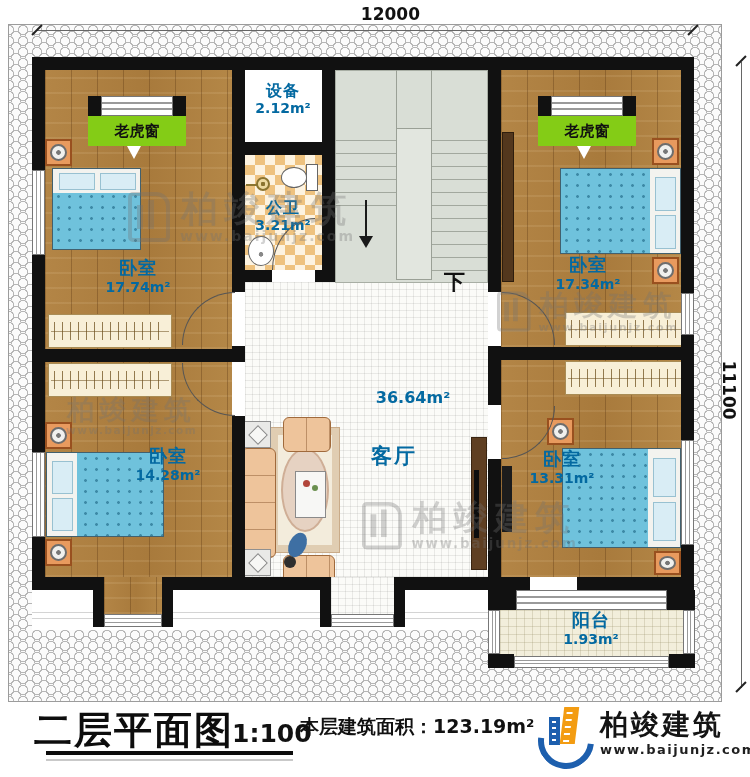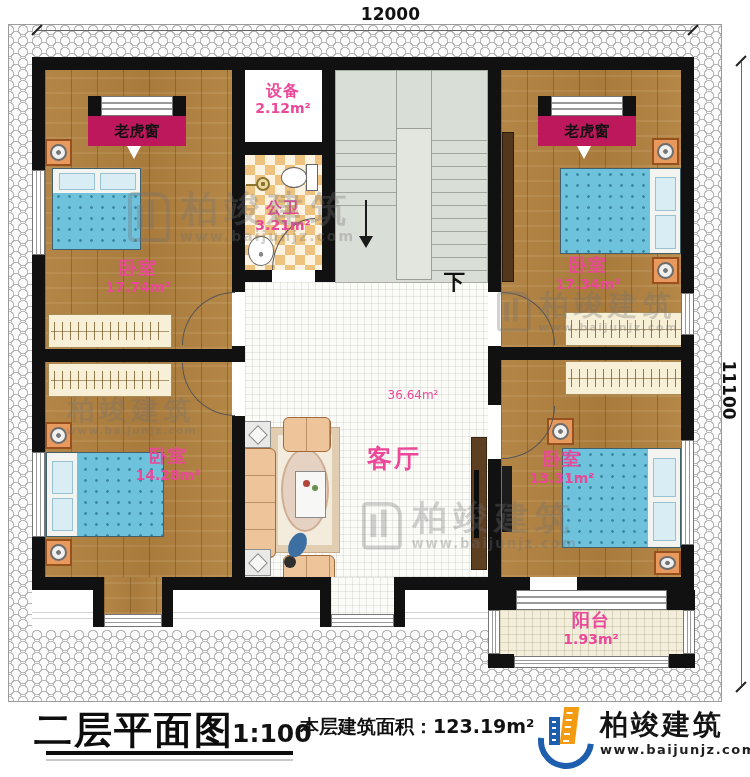--- a/index.html
+++ b/index.html
@@ -70,25 +70,25 @@
   .rug{background:#f3ecdc;border:7px solid #e0cdb2;outline:1px solid #c9ab89;}
   .rug::before{content:"";position:absolute;left:50%;top:50%;width:44px;height:80px;transform:translate(-50%,-50%);
     background:#e6d2c2;border:2px solid #cfae96;border-radius:50%;}
   .sidetable{background:#e9e9e7;border:1px solid #909090;}
   .sidetable::before{content:"";position:absolute;left:50%;top:50%;width:12px;height:12px;transform:translate(-50%,-50%) rotate(45deg);border:1.5px solid #8a8a8a;background:#f7f7f5;}
   .ctable{background:#f7f7f5;border:1px solid #8a8a8a;}
   .dot{position:absolute;border-radius:50%;}
   .fixture{background:#fff;border:1.5px solid #666;box-sizing:border-box;z-index:4;}
   .stepline-v{background-image:repeating-linear-gradient(180deg, rgba(0,0,0,0) 0, rgba(0,0,0,0) 12px, #a2a89e 12px, #a2a89e 13px);z-index:4;}
   
-  .rlabel{text-align:center;z-index:7;color:#ec4899;}
+  .rlabel{text-align:center;z-index:7;color:#0369a1;}
   .rname{font-size:18px;font-weight:700;letter-spacing:1px;line-height:1.15;}
   .rname-sm{font-size:16px;font-weight:700;letter-spacing:1px;line-height:1.15;}
   .rarea{font-size:14px;font-weight:700;}
-  .dormerbox{background:#be185d;z-index:6;text-align:center;font-size:15px;font-weight:700;}
+  .dormerbox{background:#84cc16;z-index:6;text-align:center;font-size:15px;font-weight:700;}
   .pointer{width:0;height:0;border-left:7px solid rgba(0,0,0,0);border-right:7px solid rgba(0,0,0,0);border-top:13px solid #fff;z-index:6;}
   .downlabel{font-size:21px;font-weight:700;z-index:7;}
   
   .wm{display:flex;align-items:center;gap:10px;color:rgba(116,116,116,.32);z-index:8;}
   .wm-logo{width:34px;height:42px;border:4px solid currentColor;border-radius:5px 14px 5px 5px;position:relative;flex:none;}
   .wm-logo::before{content:"";position:absolute;left:5px;top:9px;width:6px;height:24px;background:currentColor;}
   .wm-logo::after{content:"";position:absolute;left:16px;top:4px;width:6px;height:29px;background:currentColor;}
   .wm-cn{font-size:36px;font-weight:700;letter-spacing:7px;line-height:1.05;white-space:nowrap;}
   .wm-url{font-size:14px;font-weight:700;letter-spacing:2px;white-space:nowrap;}
   .wm-txt{text-align:center;}
@@ -295,24 +295,24 @@
   </div>
   <div class="abs rlabel" style="left:223px;top:82px;width:120px;">
     <div class="rname-sm">设备</div>
     <div class="rarea">2.12m²</div>
   </div>
   <div class="abs rlabel" style="left:223px;top:199px;width:120px;">
     <div class="rname-sm">公卫</div>
     <div class="rarea">3.21m²</div>
   </div>
   <div class="abs rlabel" style="left:363px;top:388px;width:100px;">
-    <div style="font-size:12px;font-weight:400;">36.64m²</div>
+    <div style="font-size:16px;font-weight:700;">36.64m²</div>
   </div>
   <div class="abs rlabel" style="left:356px;top:442px;width:76px;">
-    <div style="font-size:25px;font-weight:700;letter-spacing:2px;">客厅</div>
+    <div style="font-size:21px;font-weight:700;letter-spacing:2px;">客厅</div>
   </div>
   <div class="abs rlabel" style="left:531px;top:610px;width:120px;">
     <div class="rname">阳台</div>
     <div class="rarea">1.93m²</div>
   </div>
 
   <div class="abs wm" style="left:128px;top:190px;">
     <div class="wm-logo"></div>
     <div class="wm-txt">
       <div class="wm-cn">柏竣建筑</div>

